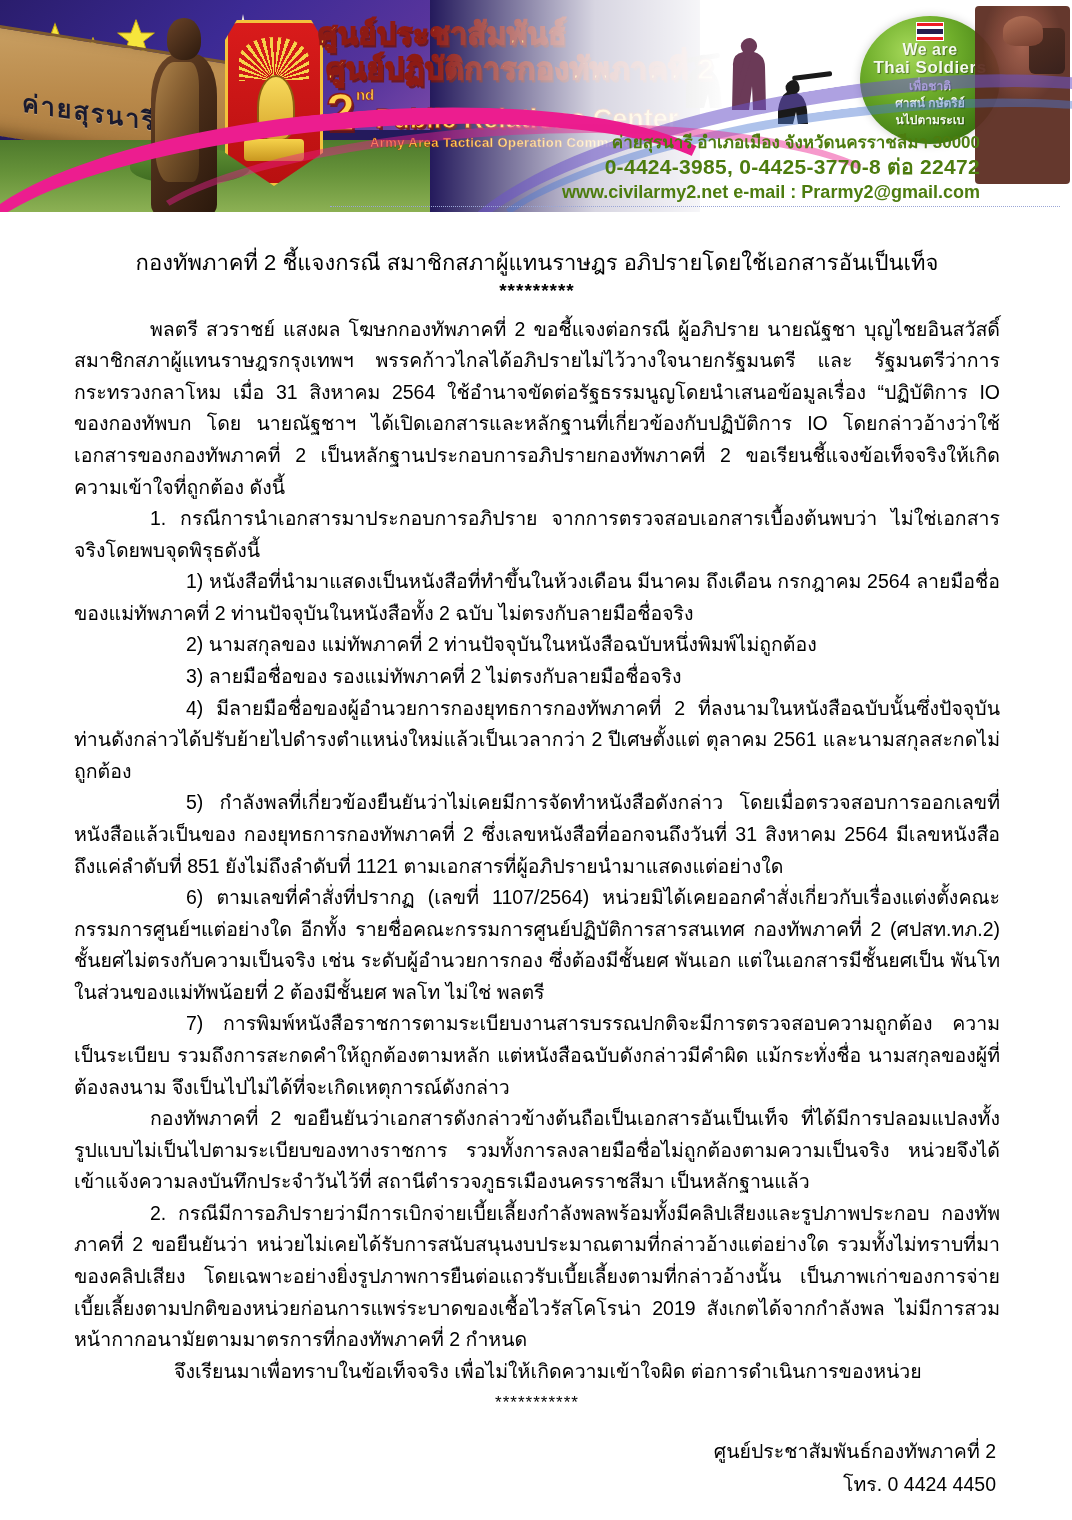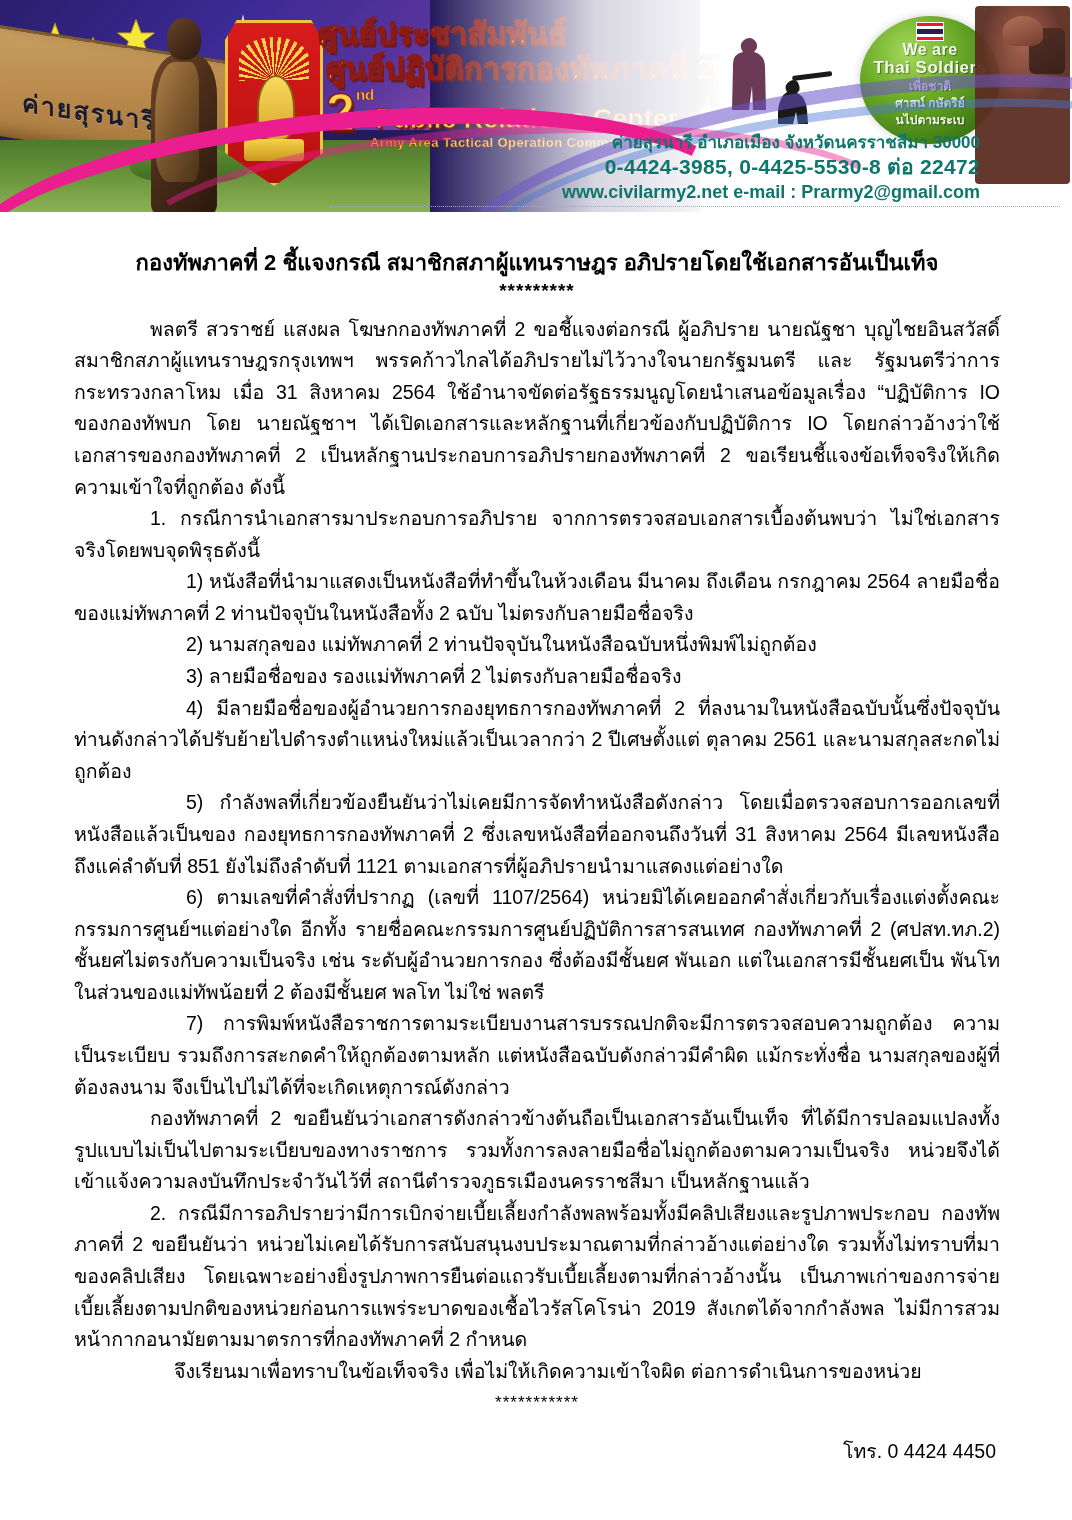--- a/index.html
+++ b/index.html
@@ -330,21 +330,21 @@
     left: 430px; top: 0;
     width: 300px; height: 212px;
     background: linear-gradient(90deg, rgba(255,255,255,0) 0%, rgba(255,255,255,.82) 55%, #ffffff 100%);
     pointer-events: none;
   }
   
   .contact {
     position: absolute;
     right: 92px; top: 132px;
     text-align: right;
-    color: #0f766e;
+    color: #4d7c0f;
     font-weight: bold;
     z-index: 6;
   }
   .contact-addr { font-size: 17px; line-height: 1.25; }
   .contact-tel { font-size: 21px; line-height: 1.3; letter-spacing: .3px; }
   .contact-web { font-size: 18px; line-height: 1.3; }
   .banner-rule {
     position: absolute;
     left: 330px; top: 206px;
     width: 730px; height: 0;
@@ -354,21 +354,21 @@
   
   .doc {
     position: relative;
     padding: 36px 72px 0 74px;
     box-sizing: border-box;
     width: 1072px;
   }
   .doc-title {
     text-align: center;
     font-size: 22px;
-    font-weight: bold;
+    font-weight: normal;
     line-height: 1.35;
   }
   .stars-sep {
     text-align: center;
     font-size: 19px;
     font-weight: bold;
     letter-spacing: 1px;
     margin-top: 2px;
     margin-bottom: 12px;
   }
@@ -492,21 +492,21 @@
   </div>
 
   <div class="banner-fade"></div>
   <div class="swoosh-purple"></div>
   <div class="swoosh-blue"></div>
   <div class="swoosh-pink"></div>
   <div class="swoosh-pink2"></div>
 
   <div class="contact">
     <div class="contact-addr">ค่ายสุรนารี อำเภอเมือง จังหวัดนครราชสีมา 30000</div>
-    <div class="contact-tel">0-4424-3985, 0-4425-5530-8 ต่อ 22472</div>
+    <div class="contact-tel">0-4424-3985, 0-4425-3770-8 ต่อ 22472</div>
     <div class="contact-web">www.civilarmy2.net e-mail : Prarmy2@gmail.com</div>
   </div>
 
   <div class="banner-rule"></div>
 </div>
 
 <div class="doc">
 
   <div class="doc-title">กองทัพภาคที่ 2 ชี้แจงกรณี สมาชิกสภาผู้แทนราษฎร อภิปรายโดยใช้เอกสารอันเป็นเท็จ</div>
   <div class="stars-sep">*********</div>
@@ -522,15 +522,16 @@
   <p class="para sub">6) ตามเลขที่คำสั่งที่ปรากฏ (เลขที่  1107/2564) หน่วยมิได้เคยออกคำสั่งเกี่ยวกับเรื่องแต่งตั้งคณะกรรมการศูนย์ฯแต่อย่างใด อีกทั้ง รายชื่อคณะกรรมการศูนย์ปฏิบัติการสารสนเทศ กองทัพภาคที่ 2 (ศปสท.ทภ.2) ชั้นยศไม่ตรงกับความเป็นจริง เช่น ระดับผู้อำนวยการกอง ซึ่งต้องมีชั้นยศ พันเอก แต่ในเอกสารมีชั้นยศเป็น พันโท  ในส่วนของแม่ทัพน้อยที่ 2 ต้องมีชั้นยศ พลโท ไม่ใช่ พลตรี</p>
   <p class="para sub">7) การพิมพ์หนังสือราชการตามระเบียบงานสารบรรณปกติจะมีการตรวจสอบความถูกต้อง ความเป็นระเบียบ รวมถึงการสะกดคำให้ถูกต้องตามหลัก แต่หนังสือฉบับดังกล่าวมีคำผิด แม้กระทั่งชื่อ นามสกุลของผู้ที่ต้องลงนาม จึงเป็นไปไม่ได้ที่จะเกิดเหตุการณ์ดังกล่าว</p>
 
   <p class="para">กองทัพภาคที่ 2 ขอยืนยันว่าเอกสารดังกล่าวข้างต้นถือเป็นเอกสารอันเป็นเท็จ ที่ได้มีการปลอมแปลงทั้งรูปแบบไม่เป็นไปตามระเบียบของทางราชการ รวมทั้งการลงลายมือชื่อไม่ถูกต้องตามความเป็นจริง หน่วยจึงได้เข้าแจ้งความลงบันทึกประจำวันไว้ที่ สถานีตำรวจภูธรเมืองนครราชสีมา เป็นหลักฐานแล้ว</p>
   <p class="para num">2. กรณีมีการอภิปรายว่ามีการเบิกจ่ายเบี้ยเลี้ยงกำลังพลพร้อมทั้งมีคลิปเสียงและรูปภาพประกอบ กองทัพภาคที่ 2 ขอยืนยันว่า หน่วยไม่เคยได้รับการสนับสนุนงบประมาณตามที่กล่าวอ้างแต่อย่างใด รวมทั้งไม่ทราบที่มาของคลิปเสียง โดยเฉพาะอย่างยิ่งรูปภาพการยืนต่อแถวรับเบี้ยเลี้ยงตามที่กล่าวอ้างนั้น เป็นภาพเก่าของการจ่ายเบี้ยเลี้ยงตามปกติของหน่วยก่อนการแพร่ระบาดของเชื้อไวรัสโคโรน่า 2019 สังเกตได้จากกำลังพล ไม่มีการสวมหน้ากากอนามัยตามมาตรการที่กองทัพภาคที่ 2 กำหนด</p>
 
   <p class="closing">จึงเรียนมาเพื่อทราบในข้อเท็จจริง เพื่อไม่ให้เกิดความเข้าใจผิด ต่อการดำเนินการของหน่วย</p>
   <div class="stars-sep2">***********</div>
 
   <div class="signature">
+    <div>ศูนย์ประชาสัมพันธ์กองทัพภาคที่ 2</div>
     <div>โทร. 0 4424 4450</div>
   </div>
 </div>
 
 </body></html>

